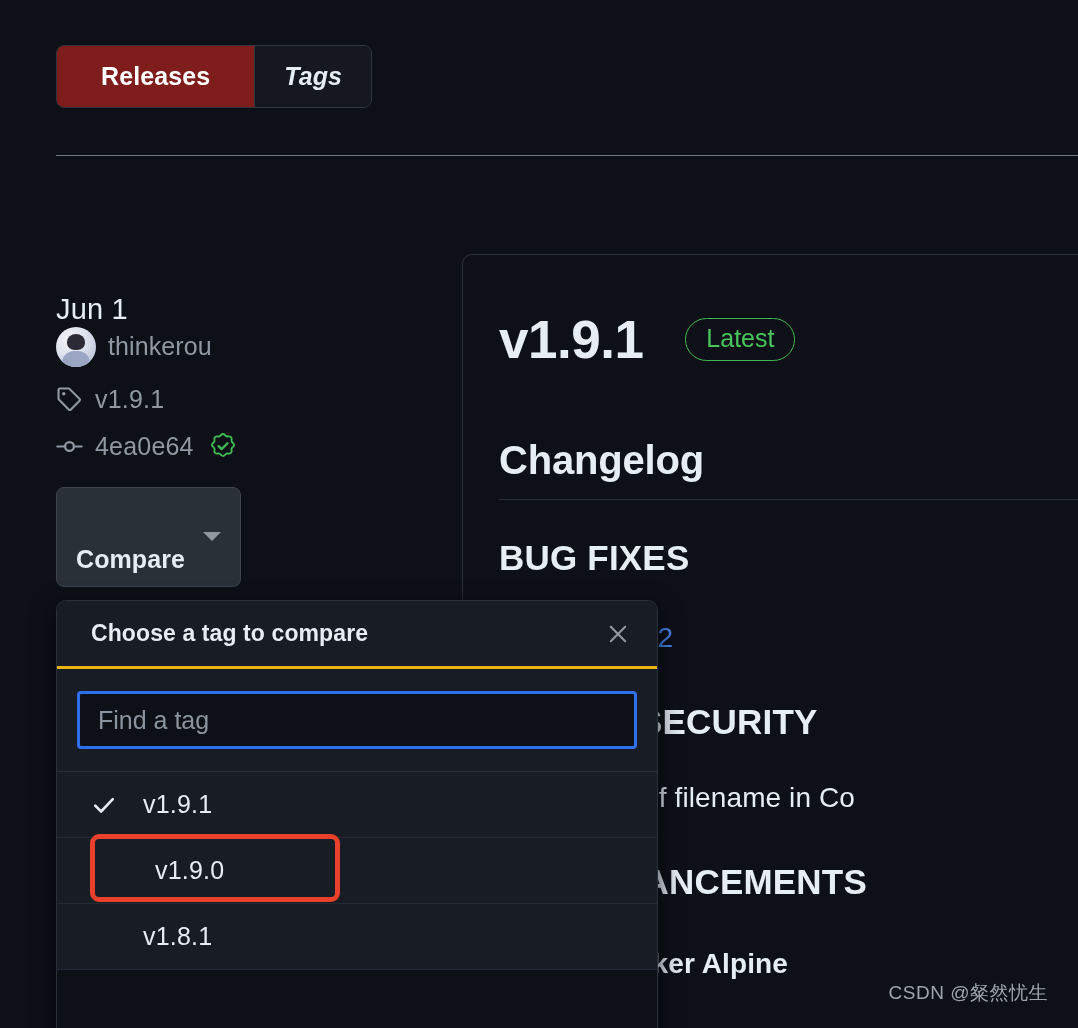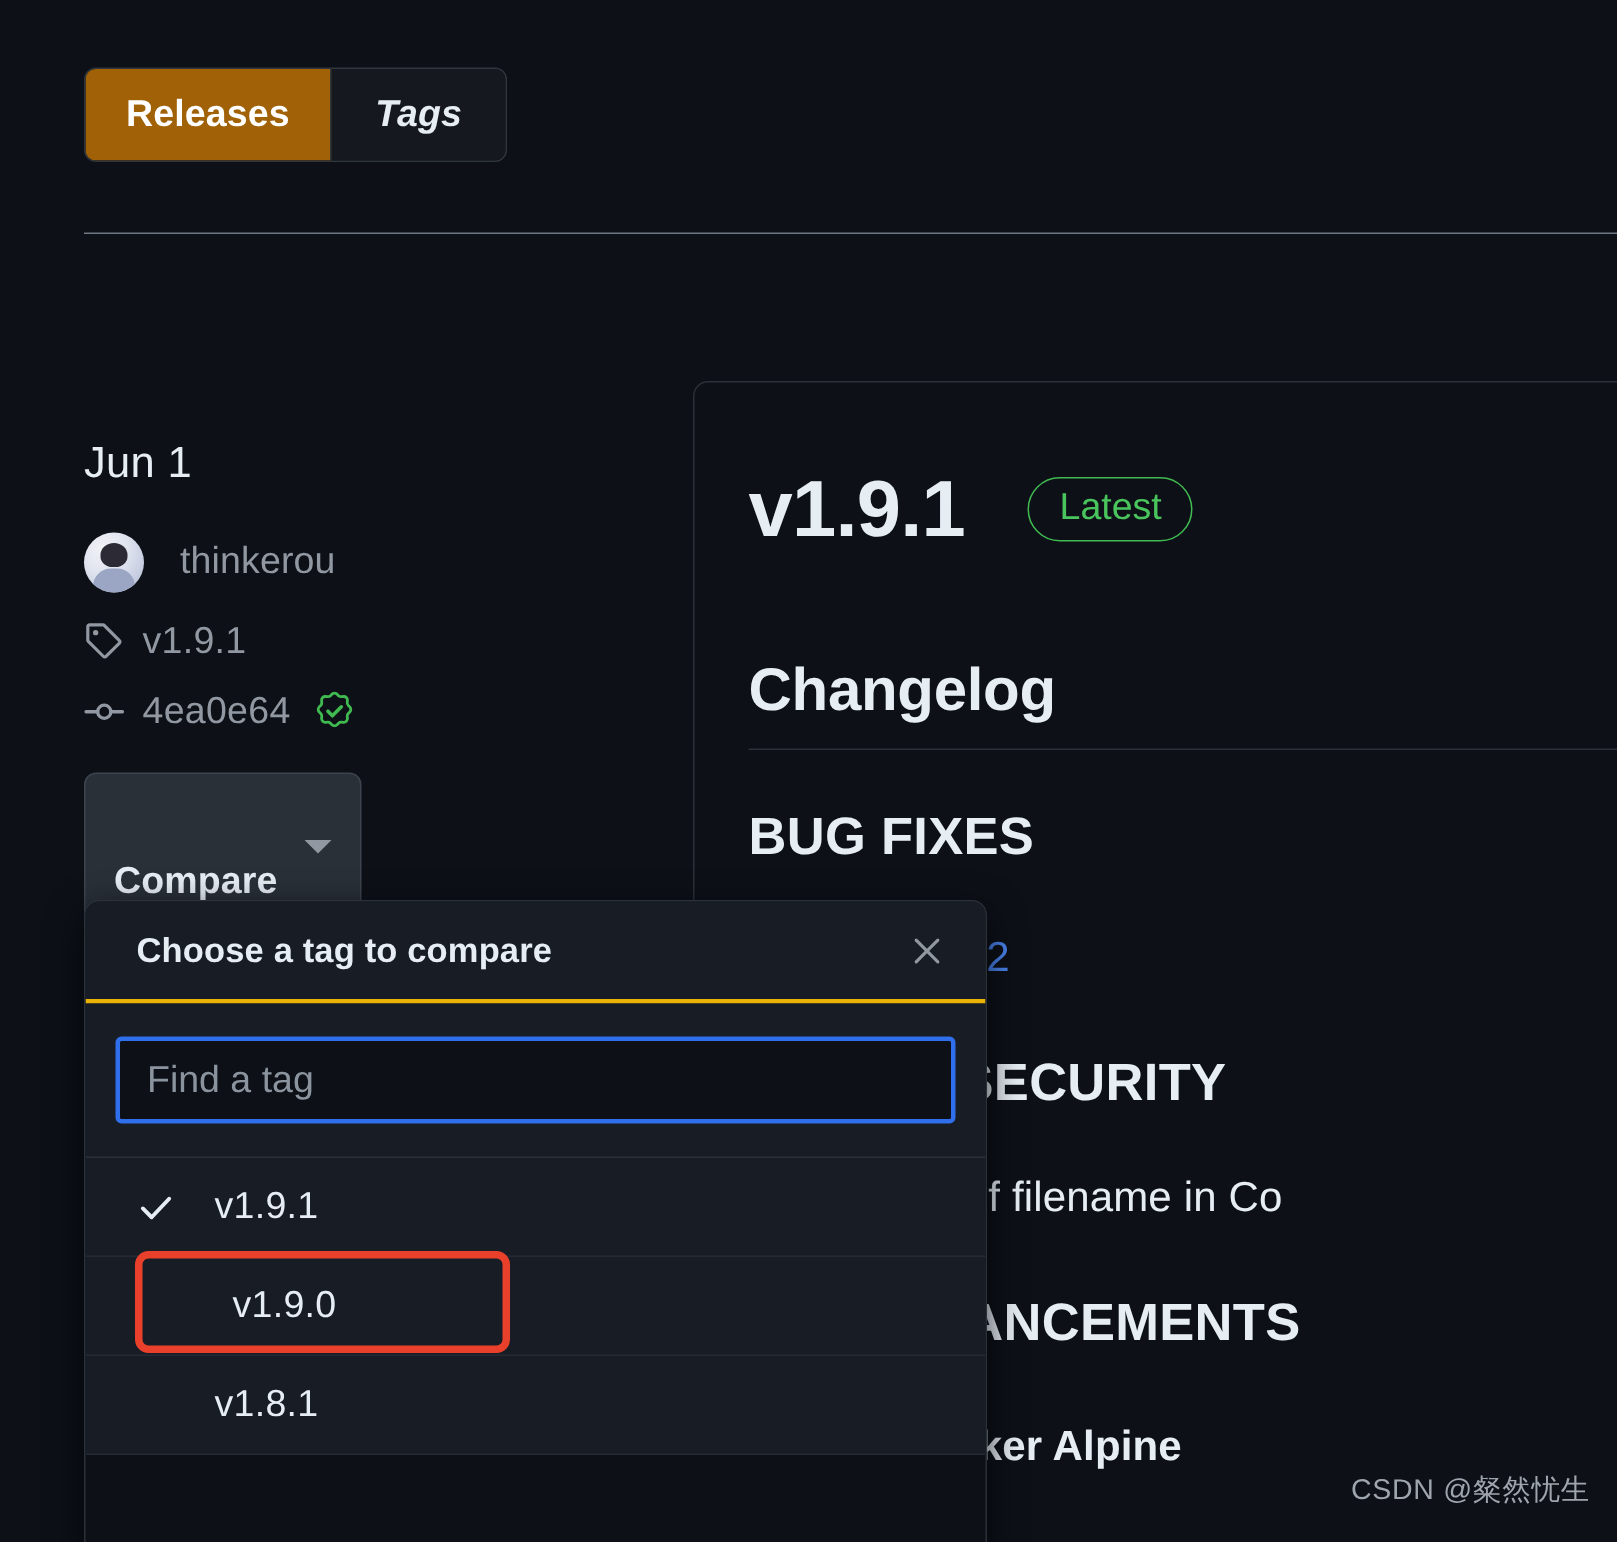--- a/index.html
+++ b/index.html
@@ -35,23 +35,23 @@
     display: flex;
     align-items: center;
     justify-content: center;
     font-size: 25px;
     font-weight: 600;
     letter-spacing: 0.1px;
     cursor: pointer;
     user-select: none;
   }
   .tab-releases {
-    background: #a16207;
+    background: #7f1d1d;
     color: #ffffff;
-    padding: 0 27px;
+    padding: 0 44px;
     border-right: 1px solid #30363d;
   }
   .tab-tags {
     background: #15191f;
     color: #e6edf3;
     padding: 0 29px;
     font-style: italic;
   }
 
   
@@ -73,22 +73,21 @@
   }
   .release-date {
     font-size: 29px;
     color: #e6edf3;
     line-height: 1.2;
     letter-spacing: 0.2px;
   }
   .author-row {
     display: flex;
     align-items: center;
-    gap: 24px;
-    margin-top: 28px;
+    gap: 12px;
   }
   .avatar {
     width: 40px;
     height: 40px;
     border-radius: 50%;
     background: radial-gradient(circle at 32% 28%, #f2f3f7 0%, #dfe3ee 42%, #c9cfe2 70%, #aeb6cd 100%);
     position: relative;
     overflow: hidden;
     flex: none;
   }
@@ -304,21 +303,21 @@
     width: 250px;
     height: 68px;
     border: 5px solid #e8402a;
     border-radius: 9px;
     pointer-events: none;
   }
 
   
   .watermark {
     position: absolute;
-    right: 18px;
+    right: 30px;
     bottom: 22px;
     font-size: 19px;
     color: #b8bfc7;
     opacity: 0.85;
     letter-spacing: 0.5px;
     white-space: nowrap;
   }
 </style>
 </head>
 <body>

